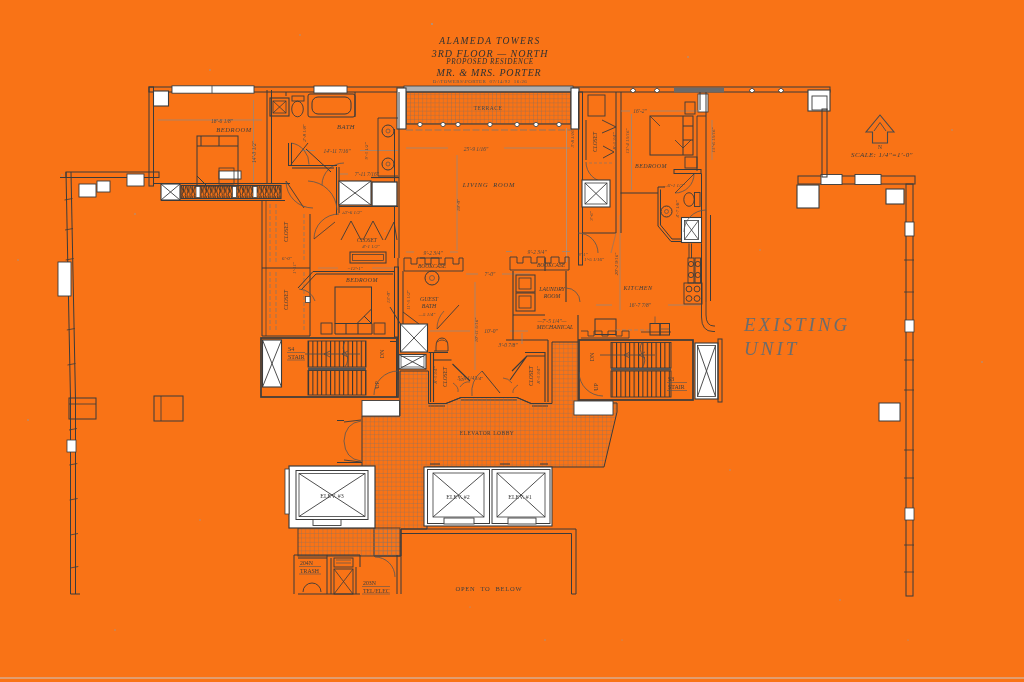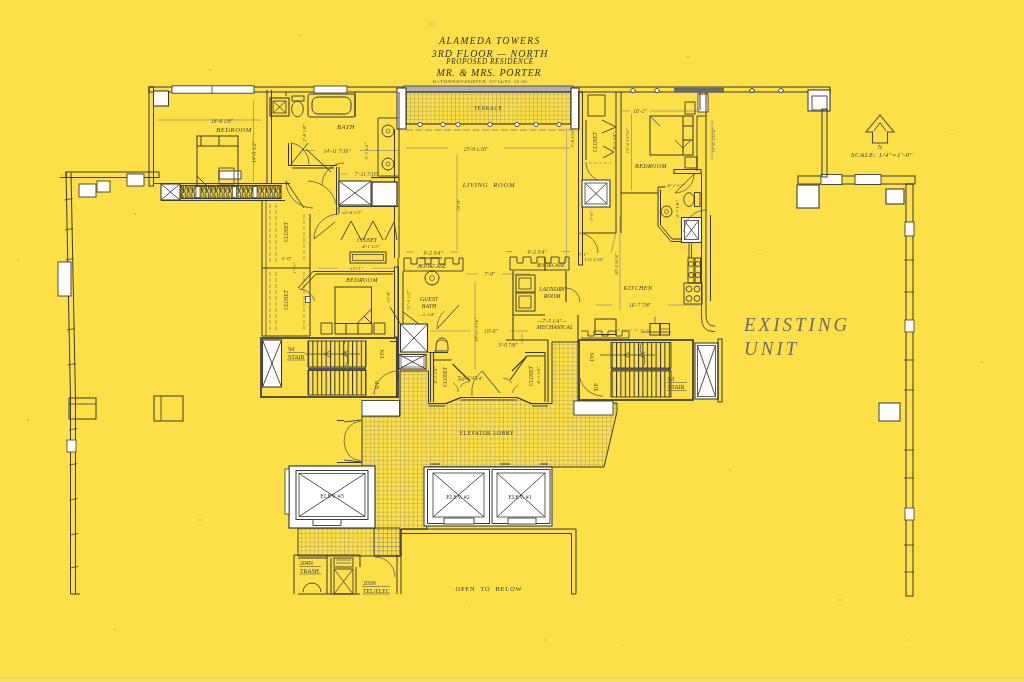--- a/index.html
+++ b/index.html
@@ -1,16 +1,16 @@
 <!DOCTYPE html>
 <html><head>
 <meta charset="utf-8">
 <style>
   html,body{margin:0;padding:0;background:#ffffff;}
-  .page{width:1024px;height:682px;position:relative;background:#fde047;overflow:hidden;}
+  .page{width:1024px;height:682px;position:relative;background:#f97316;overflow:hidden;}
   svg{position:absolute;top:0;left:0;filter:blur(0.4px);}
   text{font-family:"Liberation Serif",serif;}
 </style>
 </head>
 <body>
 <div class="page">
 <svg width="1024" height="682" viewBox="0 0 1024 682">
 <defs>
   <pattern id="tile" width="4.1" height="4.1" patternUnits="userSpaceOnUse">
     <path d="M0,0H4.1M0,0V4.1" stroke="#6f6f6f" stroke-width="0.55" fill="none"></path>

